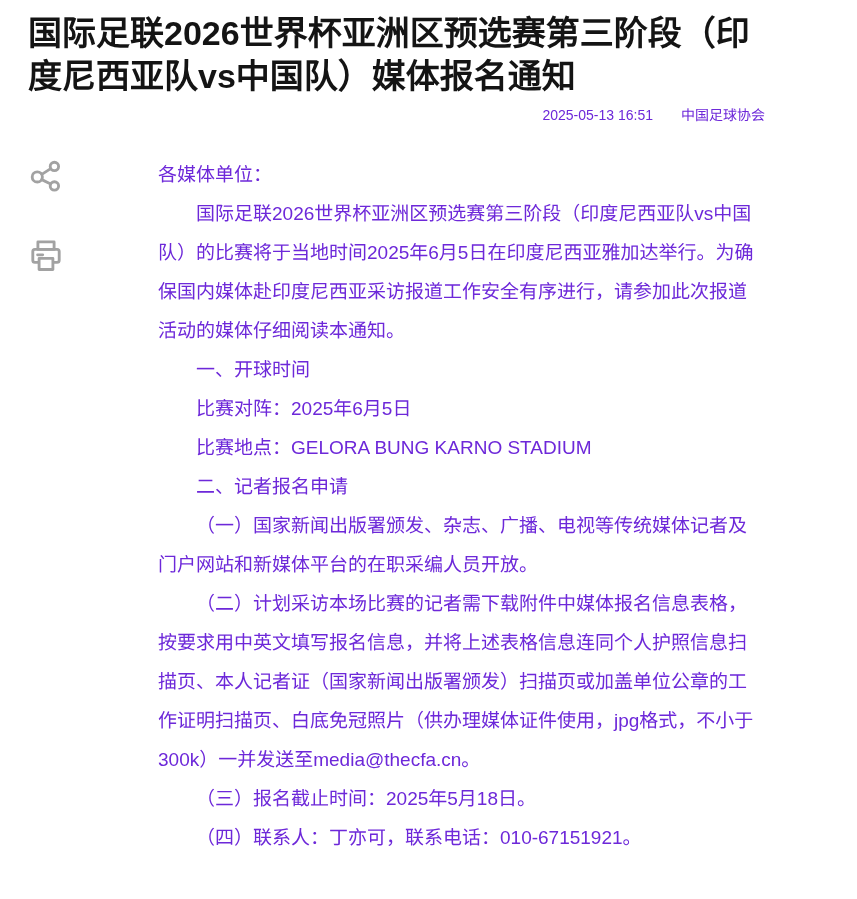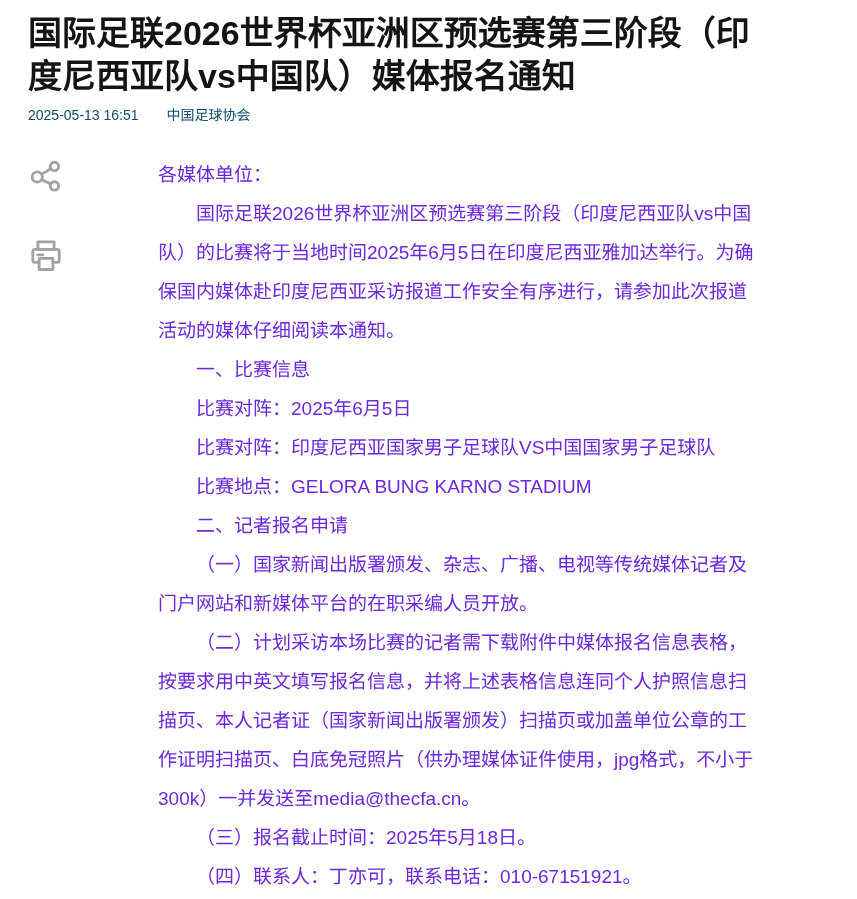--- a/index.html
+++ b/index.html
@@ -22,21 +22,22 @@
     margin: 0;
     font-size: 34px;
     line-height: 43px;
     font-weight: 700;
     color: #141414;
   }
   .article-meta {
     margin-top: 7px;
     font-size: 14px;
     line-height: 20px;
-    color: #0c4a6e;
+    color: #6d28d9;
+    text-align: right;
   }
   .article-meta .meta-date { margin-right: 28px; }
   .body-row {
     display: flex;
     margin-top: 30px;
   }
   .tool-rail {
     flex: 0 0 158px;
     width: 158px;
     padding-left: 28px;
@@ -106,23 +107,22 @@
             <rect x="6.6" y="2.6" width="10.8" height="5" fill="#ffffff"></rect>
             <rect x="7.4" y="13.6" width="9.2" height="7.4" fill="#ffffff"></rect>
           </svg>
         </span>
       </button>
     </div>
 
     <div class="article-content">
         <p class="para">各媒体单位：</p>
         <p class="para indent">国际足联2026世界杯亚洲区预选赛第三阶段（印度尼西亚队vs中国队）的比赛将于当地时间2025年6月5日在印度尼西亚雅加达举行。为确保国内媒体赴印度尼西亚采访报道工作安全有序进行，请参加此次报道活动的媒体仔细阅读本通知。</p>
-        <p class="para indent">一、比赛信息</p>
+        <p class="para indent">一、开球时间</p>
         <p class="para indent">比赛对阵：2025年6月5日</p>
-        <p class="para indent">比赛对阵：印度尼西亚国家男子足球队VS中国国家男子足球队</p>
         <p class="para indent">比赛地点：GELORA BUNG KARNO STADIUM</p>
         <p class="para indent">二、记者报名申请</p>
         <p class="para indent">（一）国家新闻出版署颁发、杂志、广播、电视等传统媒体记者及门户网站和新媒体平台的在职采编人员开放。</p>
         <p class="para indent">（二）计划采访本场比赛的记者需下载附件中媒体报名信息表格，按要求用中英文填写报名信息，并将上述表格信息连同个人护照信息扫描页、本人记者证（国家新闻出版署颁发）扫描页或加盖单位公章的工作证明扫描页、白底免冠照片（供办理媒体证件使用，jpg格式，不小于300k）一并发送至media@thecfa.cn。</p>
         <p class="para indent">（三）报名截止时间：2025年5月18日。</p>
         <p class="para indent">（四）联系人：丁亦可，联系电话：010-67151921。</p>
       </div>
 
   </div>
 

